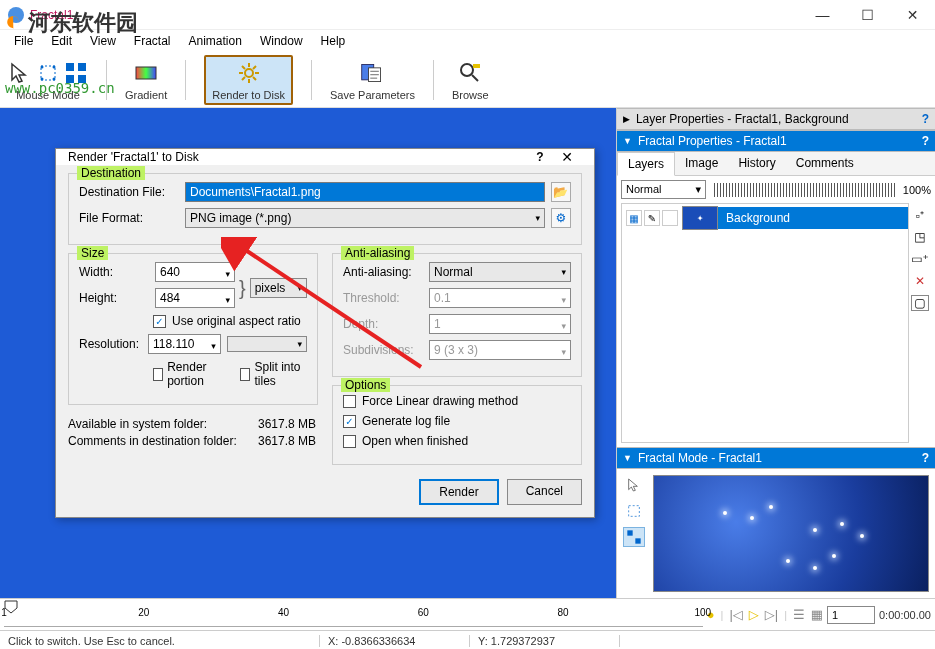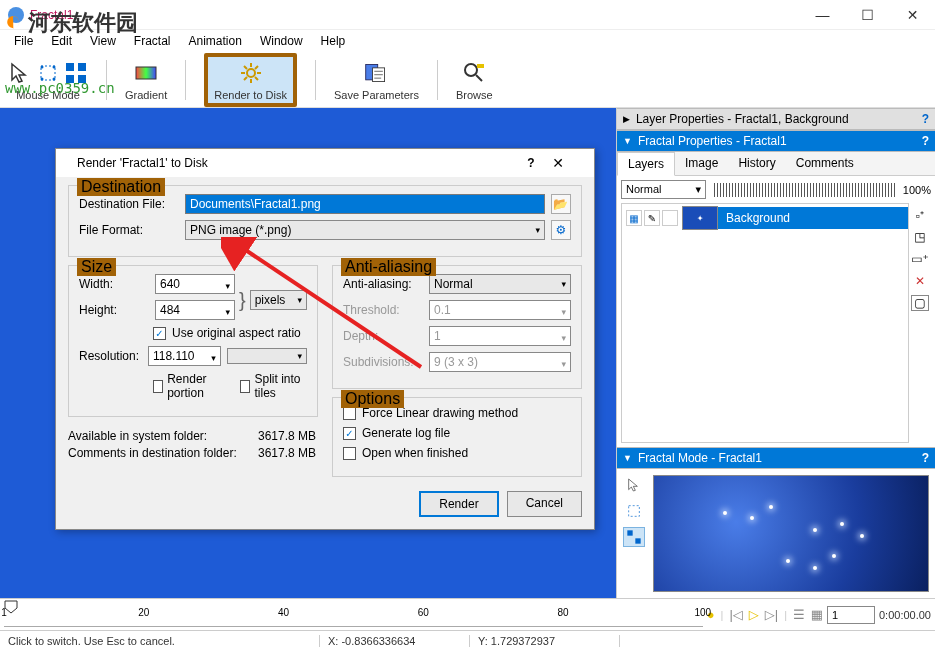--- a/index.html
+++ b/index.html
@@ -17,35 +17,35 @@
 .watermark .line2 { font-size: 14px; color: #339933; font-family: monospace; margin-top: 42px; }
 
 .menubar { height: 22px; display: flex; align-items: center; padding-left: 6px; gap: 2px; font-size: 12px; }
 .menubar > div { padding: 2px 8px; cursor: pointer; }
 
 .toolbar { height: 56px; display: flex; align-items: center; padding: 4px 8px; gap: 18px; border-bottom: 1px solid #ddd; }
 .toolbar .group { display: flex; flex-direction: column; align-items: center; gap: 2px; }
 .toolbar .group .icons { display: flex; height: 28px; align-items: center; justify-content: center; }
 .toolbar .group .icons svg { width: 24px; height: 24px; }
 .toolbar .group .label { font-size: 11px; color: #333; }
-.toolbar .group.selected { background: #cce4f7; border: 4px solid #a16207; padding: 2px 6px; border-radius: 2px; }
+.toolbar .group.selected { background: #cce4f7; border: 2px solid #a16207; padding: 2px 6px; border-radius: 2px; }
 .toolbar .sep { width: 1px; height: 40px; background: #ccc; }
 
 .main-area { display: flex; height: 490px; }
 .canvas-area { width: 616px; background: #1e5bd6; position: relative; }
 
 .dialog { position: absolute; left: 55px; top: 40px; width: 540px; background: #f0f0f0; border: 1px solid #888; box-shadow: 2px 2px 8px rgba(0,0,0,0.3); }
-.dialog-titlebar { height: 28px; background: #fff; display: flex; align-items: center; padding: 0 21px; font-size: 12px; position: relative; }
+.dialog-titlebar { height: 16px; background: #fff; display: flex; align-items: center; padding: 0 12px; font-size: 12px; position: relative; }
 .dialog-titlebar .dlg-title { flex: 1; }
 .dialog-titlebar .dlg-help { width: 24px; text-align: center; cursor: pointer; font-weight: bold; }
 .dialog-titlebar .dlg-close { width: 30px; text-align: center; cursor: pointer; font-size: 14px; }
 
 .dialog-body { padding: 8px 12px 12px 12px; font-size: 12px; }
 .groupbox { border: 1px solid #ccc; padding: 8px 10px 10px 10px; margin-bottom: 8px; position: relative; }
-.groupbox .legend { position: absolute; top: -8px; left: 8px; background: #a16207; padding: 0 4px; font-size: 16px; }
+.groupbox .legend { position: absolute; top: -8px; left: 8px; background: #bef264; padding: 0 4px; font-size: 12px; }
 .row { display: flex; align-items: center; margin-bottom: 6px; gap: 6px; }
 .row label { font-size: 12px; }
 .row .lbl { width: 100px; }
 .input-text { border: 1px solid #7a7a7a; padding: 2px 4px; font-size: 12px; background: #fff; }
 .input-text.selected { background: #0078d7; color: #fff; }
 .select { border: 1px solid #888; padding: 2px 4px; font-size: 12px; background: #e8e8e8; display: flex; align-items: center; }
 .select .arrow { margin-left: auto; font-size: 9px; }
 .combo { border: 1px solid #888; padding: 2px 4px; font-size: 12px; background: #fff; display: flex; align-items: flex-end; }
 .combo .arrow { margin-left: auto; font-size: 9px; }
 .btn-icon { width: 20px; height: 20px; border: 1px solid #aaa; background: #f8f8f8; display: flex; align-items: center; justify-content: center; cursor: pointer; }

